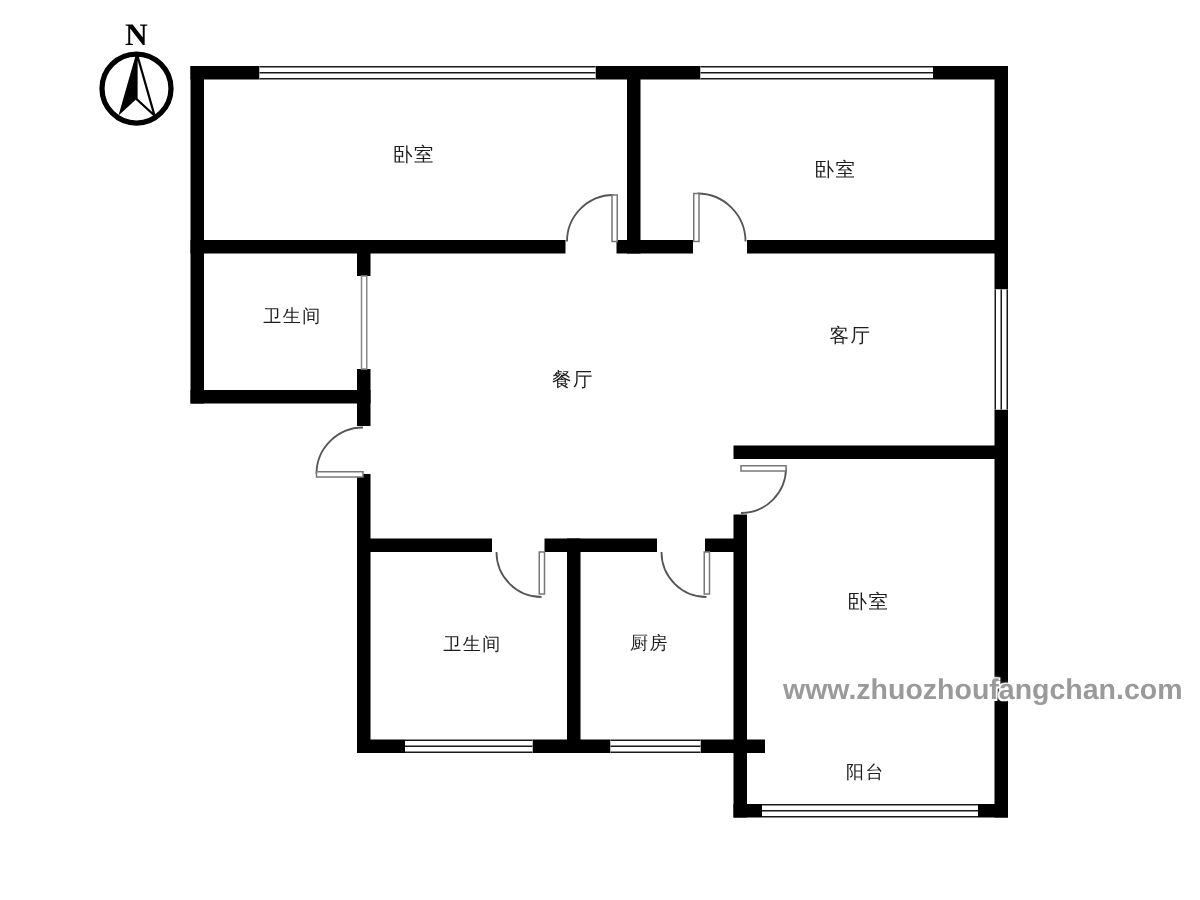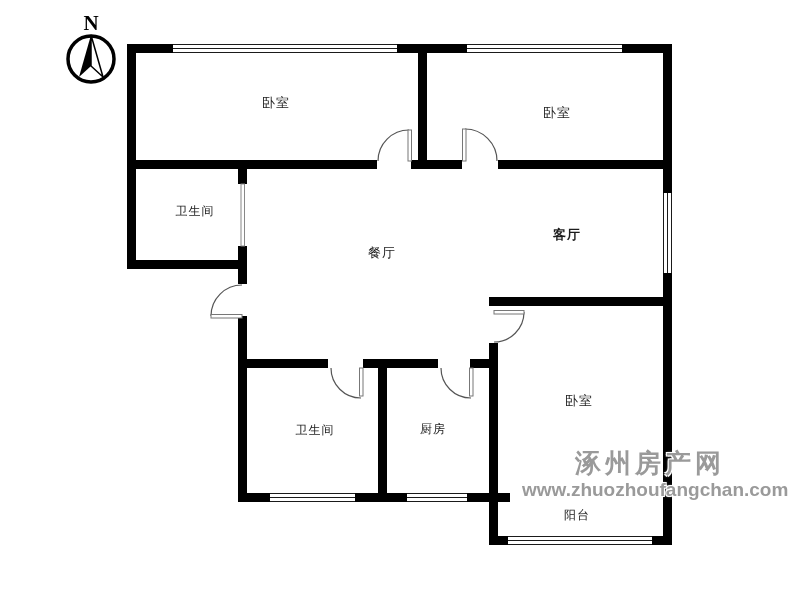--- a/index.html
+++ b/index.html
@@ -53,21 +53,21 @@
   .doors{position:absolute;left:0;top:0;width:800px;height:600px;}
   
   .room-label{
     position:absolute;transform:translate(-50%,-50%);
     font-size:13px;color:#1c1c1c;letter-spacing:1px;white-space:nowrap;
   }
   .lbl-bed-tl{left:276px;top:103px;}
   .lbl-bed-tr{left:557px;top:113px;}
   .lbl-bath-up{left:195px;top:211px;font-size:12px;}
   .lbl-dining{left:382px;top:253px;}
-  .lbl-living{left:567px;top:235px;font-weight:bold;}
+  .lbl-living{left:567px;top:224px;}
   .lbl-bath-low{left:315px;top:430px;font-size:12px;}
   .lbl-kitchen{left:433px;top:429px;font-size:12px;}
   .lbl-bed-b{left:579px;top:401px;}
   .lbl-balcony{left:577px;top:515px;font-size:12px;}
   
   .compass{position:absolute;left:55px;top:6px;width:75px;height:95px;}
   
   .watermark{
     position:absolute;left:522px;top:449px;width:256px;
     text-align:center;color:#9a9a9a;font-weight:bold;line-height:1.1;
@@ -149,17 +149,16 @@
   <div class="room-label lbl-bed-tr">卧室</div>
   <div class="room-label lbl-bath-up">卫生间</div>
   <div class="room-label lbl-dining">餐厅</div>
   <div class="room-label lbl-living">客厅</div>
   <div class="room-label lbl-bath-low">卫生间</div>
   <div class="room-label lbl-kitchen">厨房</div>
   <div class="room-label lbl-bed-b">卧室</div>
   <div class="room-label lbl-balcony">阳台</div>
 
   <div class="watermark">
-    <div class="wm-title">涿州房产网</div>
     <div class="wm-url">www.zhuozhoufangchan.com</div>
   </div>
 
 </div>
 
 </body></html>

